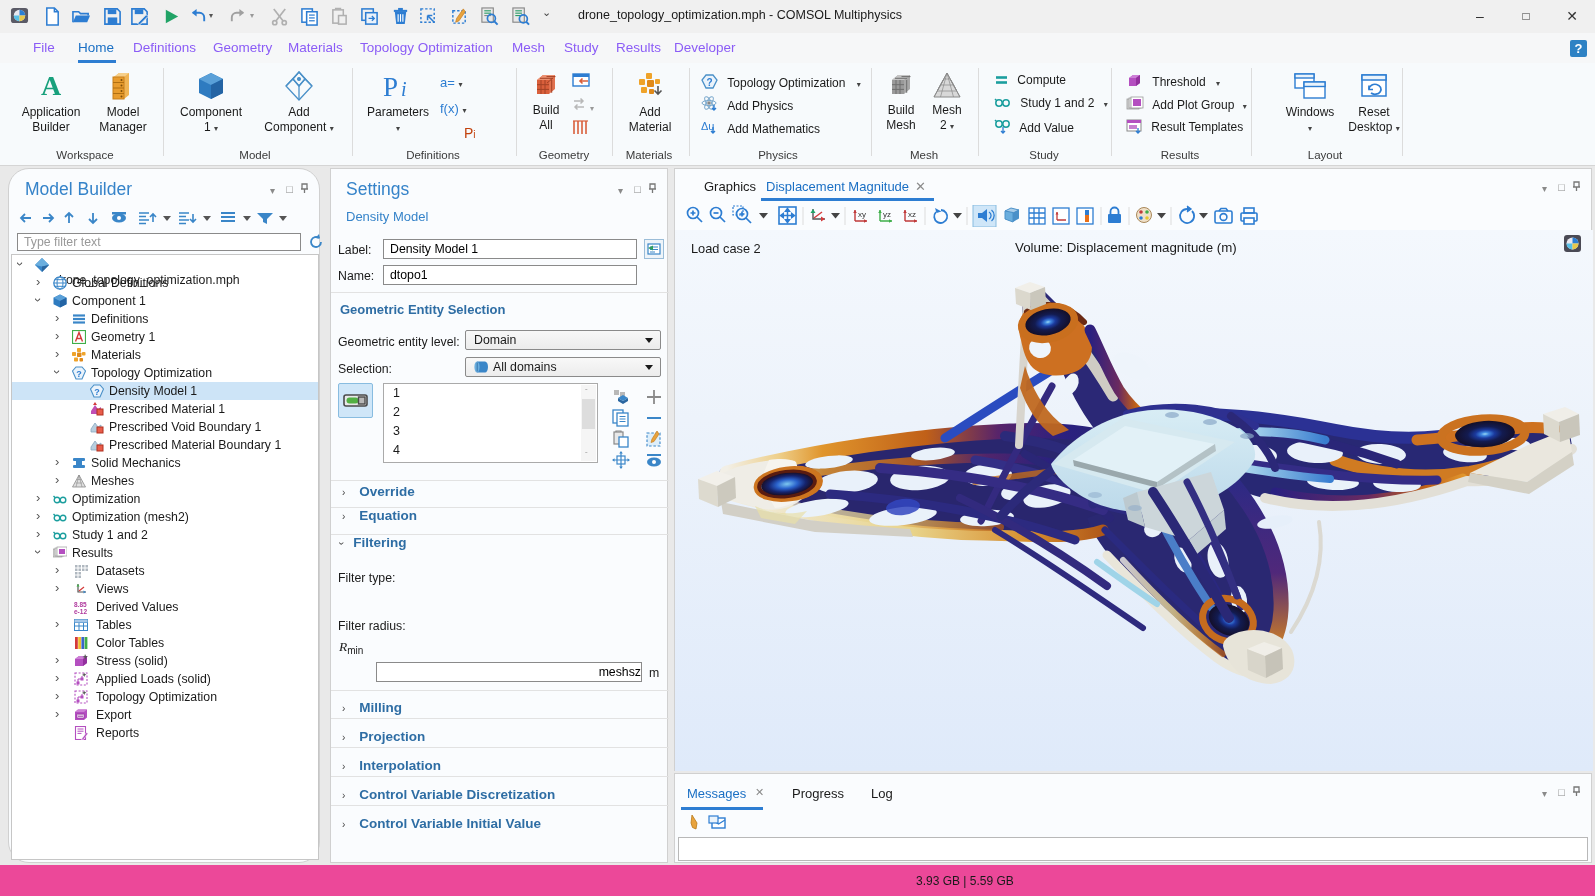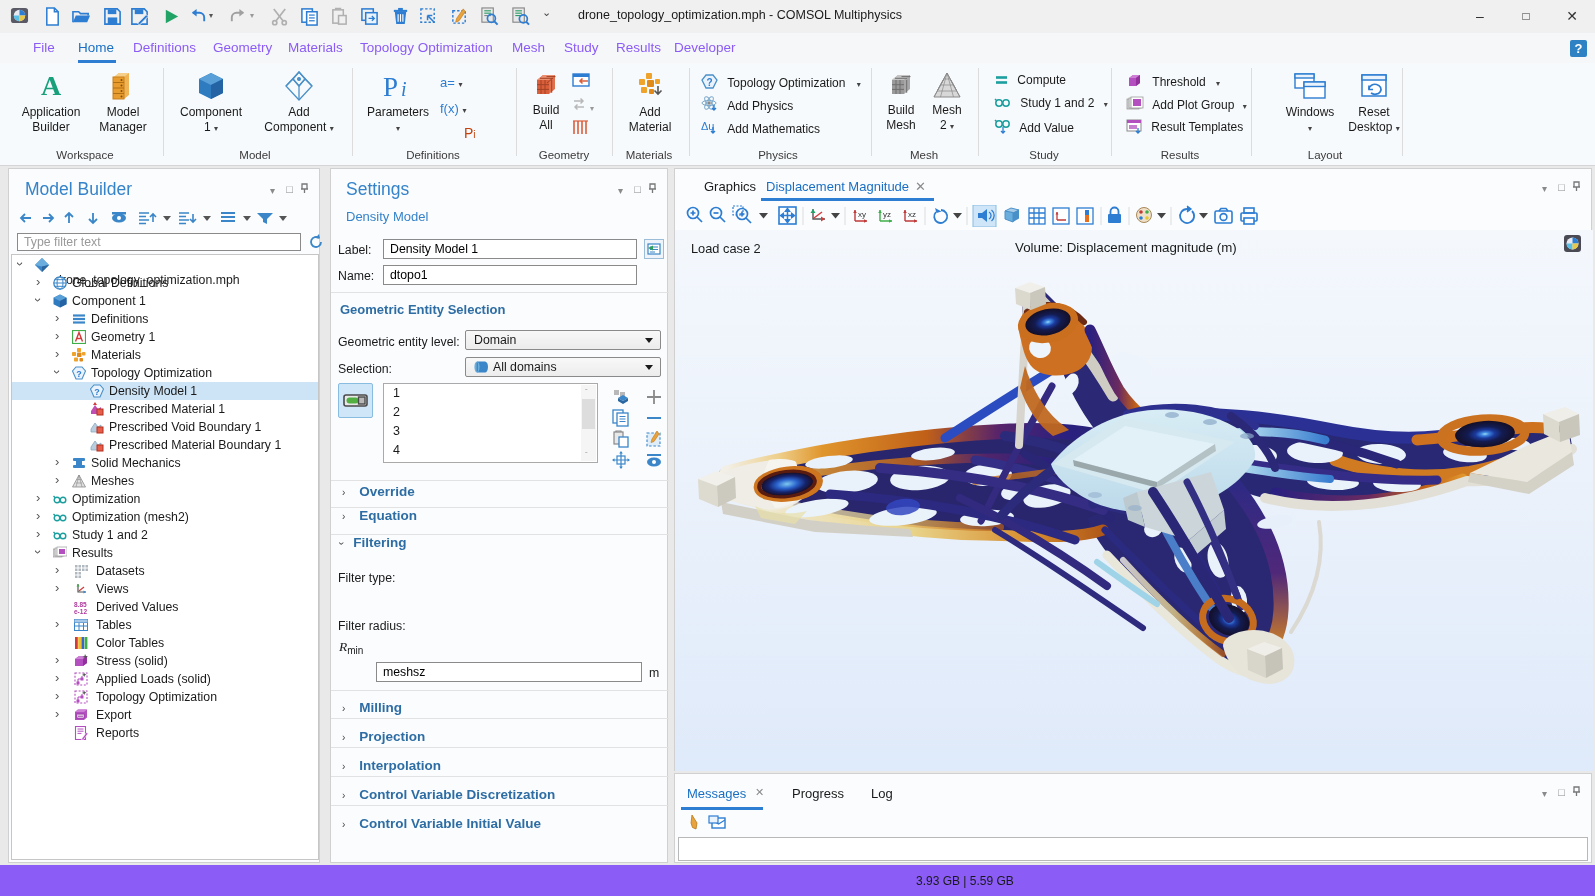--- a/index.html
+++ b/index.html
@@ -27,21 +27,21 @@
 .rbig .ric { display:block; margin:0 auto 4px auto; }
 .rsmall { position:absolute; font-size:12px; color:#1a1a1a; white-space:nowrap; }
 .chev { font-size:8px; color:#444; }
 
 
 .panel { position:absolute; background:#fafcfe; border:1px solid #d0d0d0; }
 .ptitle { font-size:17.5px; color:#3583c9; }
 .phead-ic { position:absolute; color:#8a8a8a; font-size:10px; }
 
 
-#mb { left:8px; top:168px; width:312px; height:695px; }
+#mb { left:8px; top:168px; width:312px; height:695px;border-radius:21px; }
 #mb-tree { position:absolute; left:2px; top:85px; width:308px; height:606px; background:#ffffff; border:1px solid #c6c6c6; overflow:hidden; }
 .trow { position:relative; height:18px; line-height:18px; font-size:12.3px; white-space:nowrap; }
 .trow .arr { position:absolute; font-size:13px; color:#555; top:-1px; line-height:18px; }
 .trow .arr.exp { transform:rotate(90deg); }
 .trow .tic { position:absolute; top:2px; width:14px; height:14px; }
 .trow .txt { position:absolute; top:0; }
 .trow.sel { background:#cde4f7; }
 
 
 #set { left:330px; top:168px; width:338px; height:695px; }
@@ -62,21 +62,21 @@
 #gtab-ul { position:absolute; left:86px; top:29px; width:173px; height:3px; background:#2d7dd2; }
 #gtoolbar { position:absolute; left:0; top:32px; width:916px; height:30px; background:#fafcfe; border-bottom:1px solid #e0e0e0; }
 
 
 #msg { left:674px; top:773px; width:918px; height:90px; }
 .mtab { position:absolute; top:12px; font-size:13px; color:#1a1a1a; }
 #msg-ul { position:absolute; left:6px; top:33px; width:82px; height:3px; background:#2d7dd2; }
 #msg-text { position:absolute; left:3px; top:63px; width:910px; height:24px; background:#fff; border:1px solid #b8b8b8; }
 
 
-#status { position:absolute; left:0; top:865px; width:1595px; height:31px; background:#8b5cf6; font-size:12px; }
+#status { position:absolute; left:0; top:865px; width:1595px; height:31px; background:#ec4899; font-size:12px; }
 </style>
 </head>
 <body>
 
 <div id="titlebar">
   <svg class="qicon" style="left:10px; top:6px;" viewBox="0 0 20 20">
       <rect x="1" y="2" width="18" height="16" rx="3" fill="#5a5a66"></rect>
       <circle cx="10" cy="10" r="6" fill="#e8e8f0"></circle>
       <path d="M10 4 A6 6 0 0 1 16 10 L10 10 Z" fill="#2a7fd4"></path>
       <path d="M4 10 A6 6 0 0 0 10 16 L10 10 Z" fill="#58c0e8"></path>
@@ -922,21 +922,21 @@
   <div class="sdiv" style="top:311px;"></div>
   <div class="collap" style="left:11px; top:315px;"><span class="ar">›</span>Override</div>
   <div class="sdiv" style="top:338px;"></div>
   <div class="collap" style="left:11px; top:339px;"><span class="ar">›</span>Equation</div>
   <div class="sdiv" style="top:365px;"></div>
   <div class="collap" style="left:11px; top:366px;"><span class="ar" style="display:inline-block; transform:rotate(90deg); margin-right:10px; margin-left:-2px;">›</span>Filtering</div>
 
   <div class="flabel" style="left:7px; top:402px;">Filter type:</div>
   <div class="flabel" style="left:7px; top:450px;">Filter radius:</div>
   <div class="flabel" style="left:8px; top:470px; font-style:italic; font-size:13.5px; font-family:'Liberation Serif';">R<span style="font-size:10px; vertical-align:-3px; font-style:normal; font-family:'Liberation Sans';">min</span></div>
-  <input class="tinput" style="left: 45px; top: 493px; width: 266px; height: 20px;" value="meshsz">
+  <input class="tinput" style="left: 45px; top: 493px; width: 266px; height: 20px; text-align: right;" value="meshsz">
   <div class="flabel" style="left:318px; top:497px;">m</div>
 
   <div class="sdiv" style="top:521px;"></div>
   <div class="collap" style="left:11px; top:531px;"><span class="ar">›</span>Milling</div>
   <div class="sdiv" style="top:549px;"></div>
   <div class="collap" style="left:11px; top:560px;"><span class="ar">›</span>Projection</div>
   <div class="sdiv" style="top:578px;"></div>
   <div class="collap" style="left:11px; top:589px;"><span class="ar">›</span>Interpolation</div>
   <div class="sdiv" style="top:607px;"></div>
   <div class="collap" style="left:11px; top:618px;"><span class="ar">›</span>Control Variable Discretization</div>

